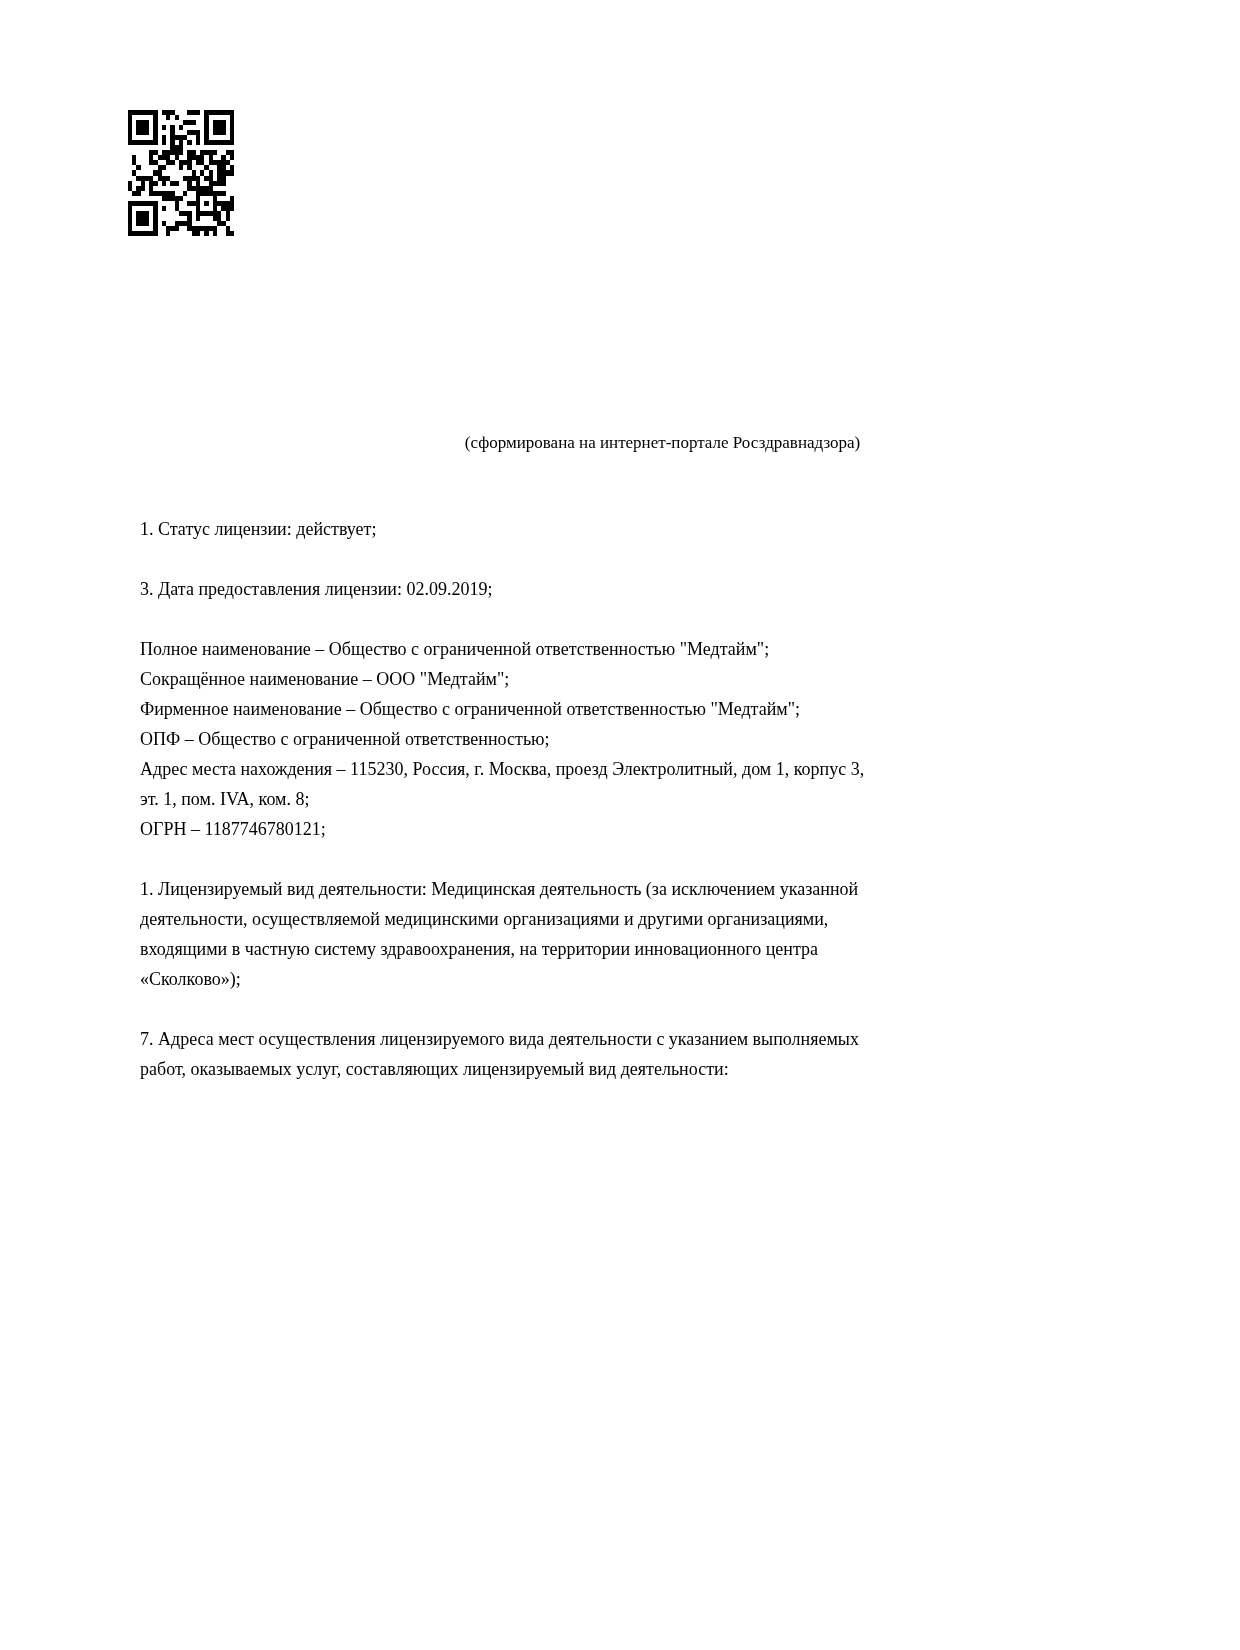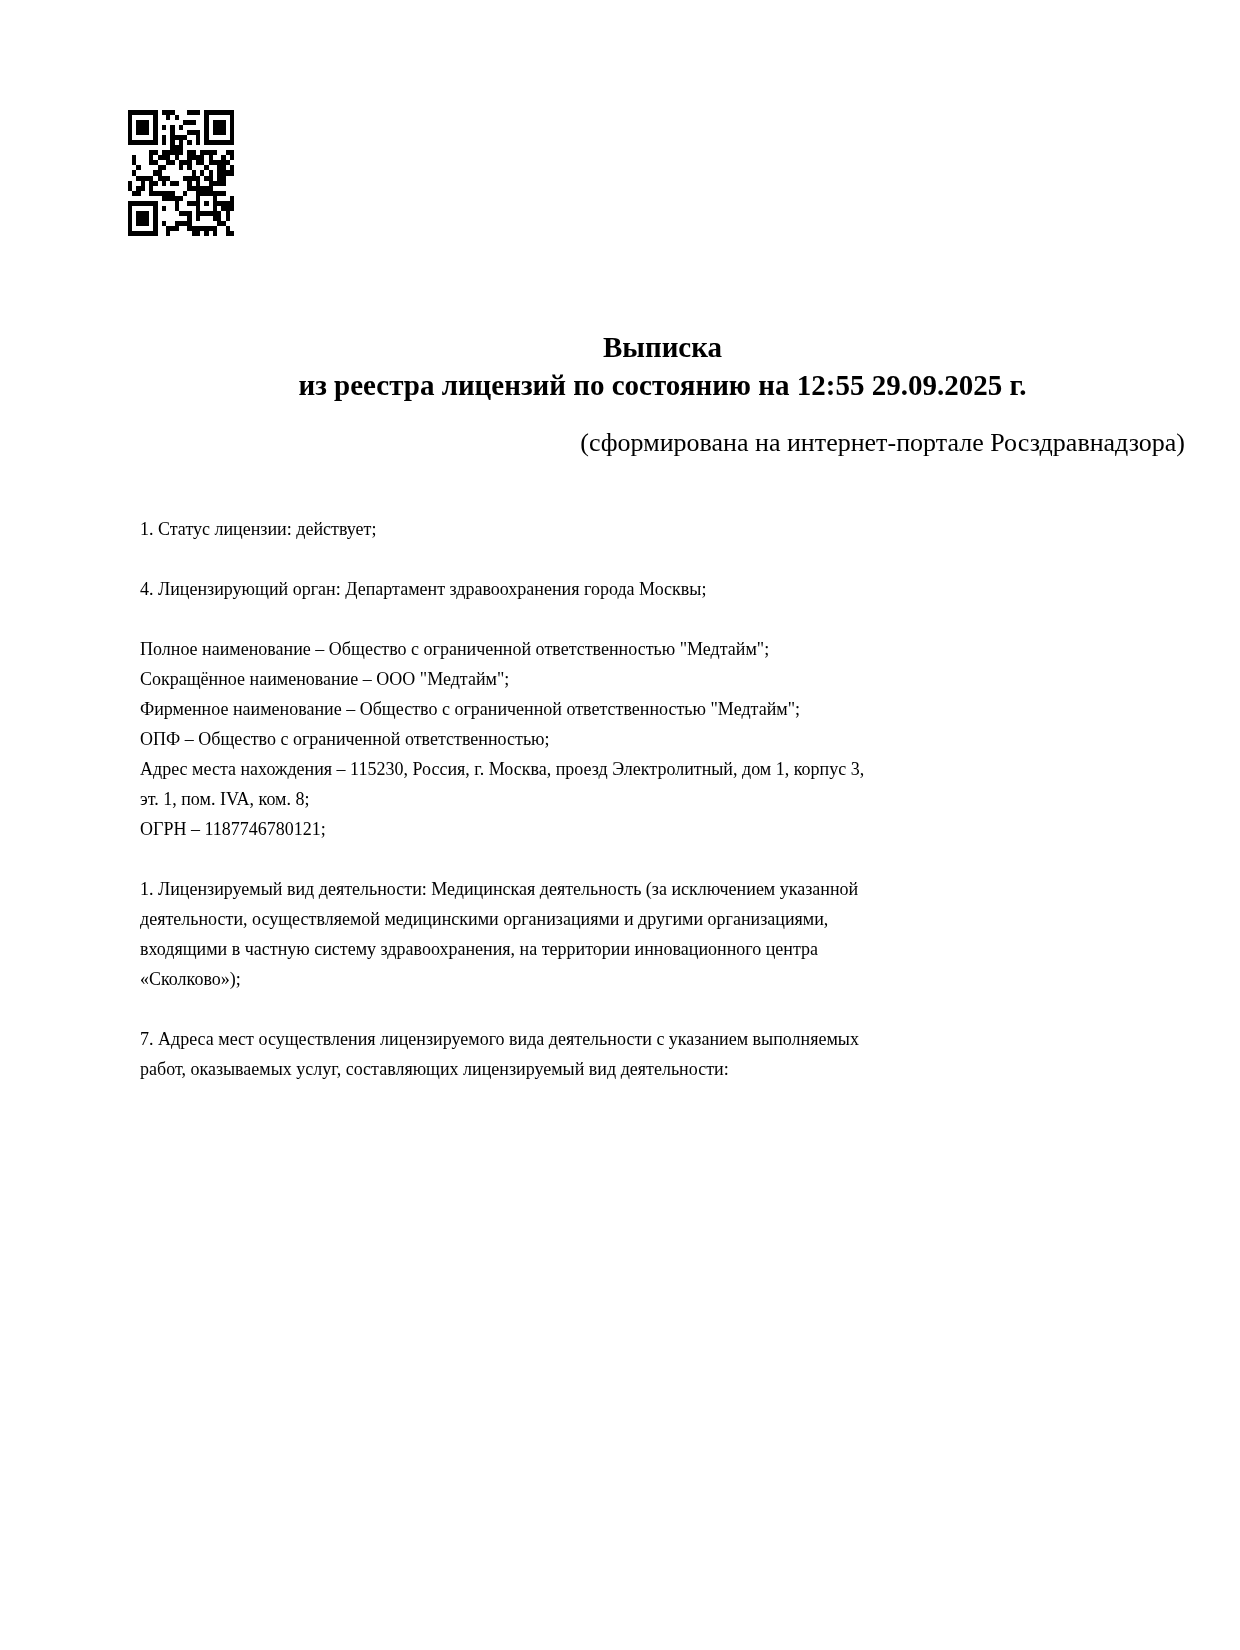--- a/index.html
+++ b/index.html
@@ -33,22 +33,22 @@
     font-weight: bold;
     font-size: 29px;
     line-height: 38px;
     white-space: pre-line;
   }
   .subtitle {
     position: absolute;
     left: 140px;
     top: 428px;
     width: 1045px;
-    text-align: right;
-    font-size: 26px;
+    text-align: center;
+    font-size: 17px;
     line-height: 30px;
   }
   .doc-body {
     position: absolute;
     left: 140px;
     top: 514px;
     width: 1080px;
     font-size: 18px;
     line-height: 30px;
   }
@@ -373,27 +373,26 @@
         <rect x="9" y="24" width="1" height="1" fill="#000000"></rect>
         <rect x="15" y="24" width="1" height="1" fill="#000000"></rect>
         <rect x="16" y="24" width="1" height="1" fill="#000000"></rect>
         <rect x="18" y="24" width="1" height="1" fill="#000000"></rect>
         <rect x="20" y="24" width="1" height="1" fill="#000000"></rect>
         <rect x="23" y="24" width="1" height="1" fill="#000000"></rect>
         <rect x="24" y="24" width="1" height="1" fill="#000000"></rect>
       </svg>
   </div>
 
-  <div class="title-block"><span>Выписка</span><br><span>из реестра лицензий по состоянию на 12:55 29.09.2025 г.</span></div>
 
   <div class="subtitle">(сформирована на интернет-портале Росздравнадзора)</div>
 
   <div class="doc-body">
     <p>1. Статус лицензии: действует;</p>
-    <p>4. Лицензирующий орган: Департамент здравоохранения города Москвы;</p>
+    <p>3. Дата предоставления лицензии: 02.09.2019;</p>
     <p>Полное наименование – Общество с ограниченной ответственностью "Медтайм";
 Сокращённое наименование – ООО "Медтайм";
 Фирменное наименование – Общество с ограниченной ответственностью "Медтайм";
 ОПФ – Общество с ограниченной ответственностью;
 Адрес места нахождения – 115230, Россия, г. Москва, проезд Электролитный, дом 1, корпус 3,
 эт. 1, пом. IVA, ком. 8;
 ОГРН – 1187746780121;</p>
     <p>1. Лицензируемый вид деятельности: Медицинская деятельность (за исключением указанной
 деятельности, осуществляемой медицинскими организациями и другими организациями,
 входящими в частную систему здравоохранения, на территории инновационного центра

